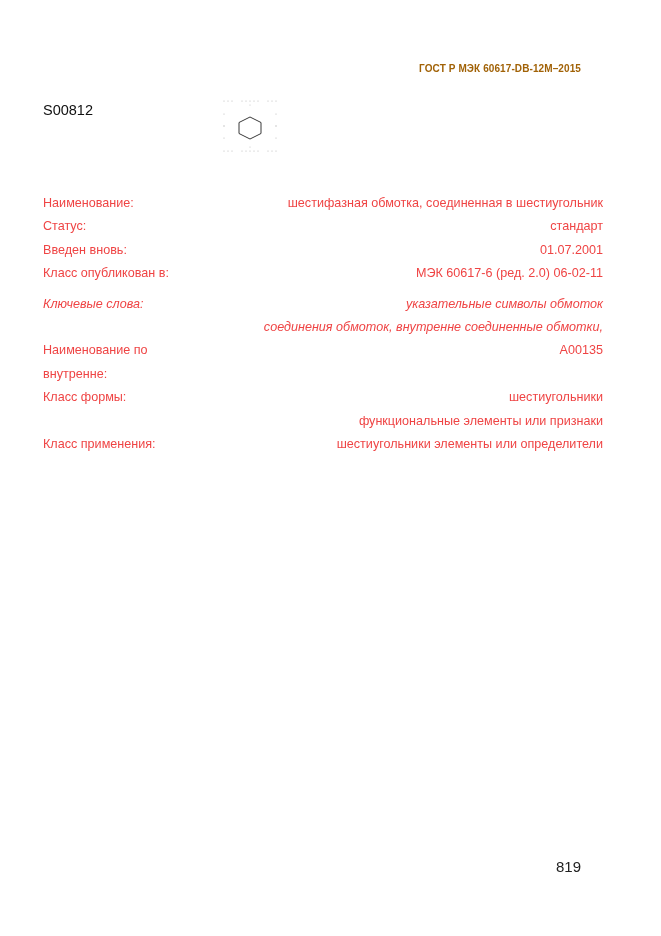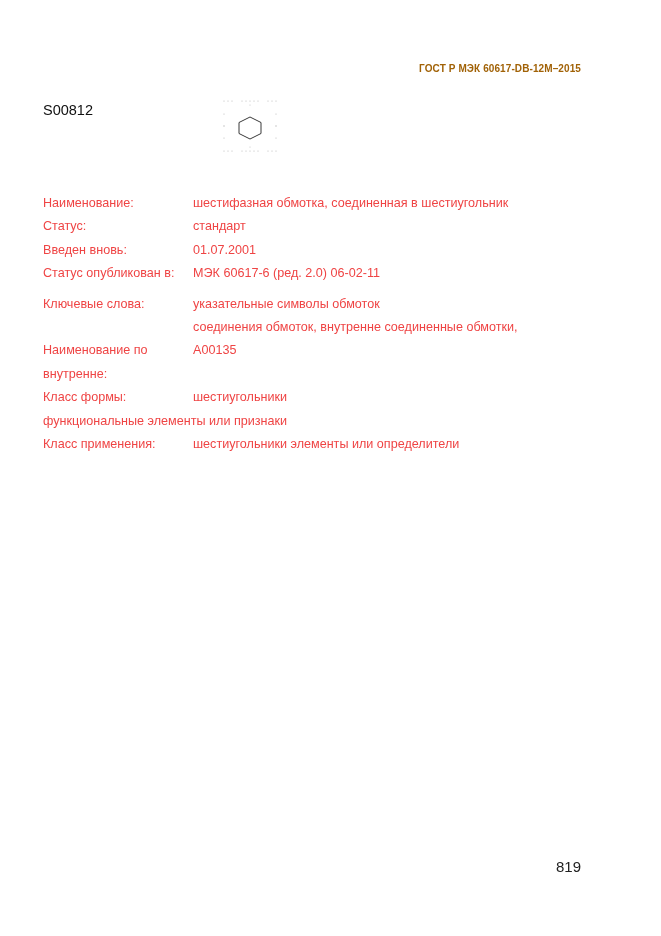--- a/index.html
+++ b/index.html
@@ -46,29 +46,29 @@
       left: 43px;
       width: 560px;
       font-size: 12.6px;
       line-height: 23.4px;
       color: #ef4444;
       margin-top: 39px;
     }
     .attr-row {
       display: flex;
     }
-    .attr-row.gap-top { margin-top: 7px; }
+    .attr-row.gap-top { margin-top: 7px; font-style: italic; }
     .attr-label {
       width: 150px;
       flex: 0 0 150px;
     }
     .attr-value {
       flex: 1 1 auto;
     }
-    .attr-value .line { display: block; }
+    .attr-value .line { display: block; text-align: right; }
     .page-number {
       position: absolute;
       top: 858px;
       right: 80px;
       font-size: 15px;
       color: #222;
     }
   </style>
 </head>
 <body>
@@ -132,21 +132,21 @@
       <span class="line">стандарт</span>
     </div>
   </div>
   <div class="attr-row">
     <div class="attr-label">Введен вновь:</div>
     <div class="attr-value">
       <span class="line">01.07.2001</span>
     </div>
   </div>
   <div class="attr-row">
-    <div class="attr-label">Статус опубликован в:</div>
+    <div class="attr-label">Класс опубликован в:</div>
     <div class="attr-value">
       <span class="line">МЭК 60617-6 (ред. 2.0) 06-02-11</span>
     </div>
   </div>
   <div class="attr-row gap-top">
     <div class="attr-label">Ключевые слова:</div>
     <div class="attr-value">
       <span class="line">указательные символы обмоток</span>
       <span class="line">соединения обмоток, внутренне соединенные обмотки,</span>
     </div>

